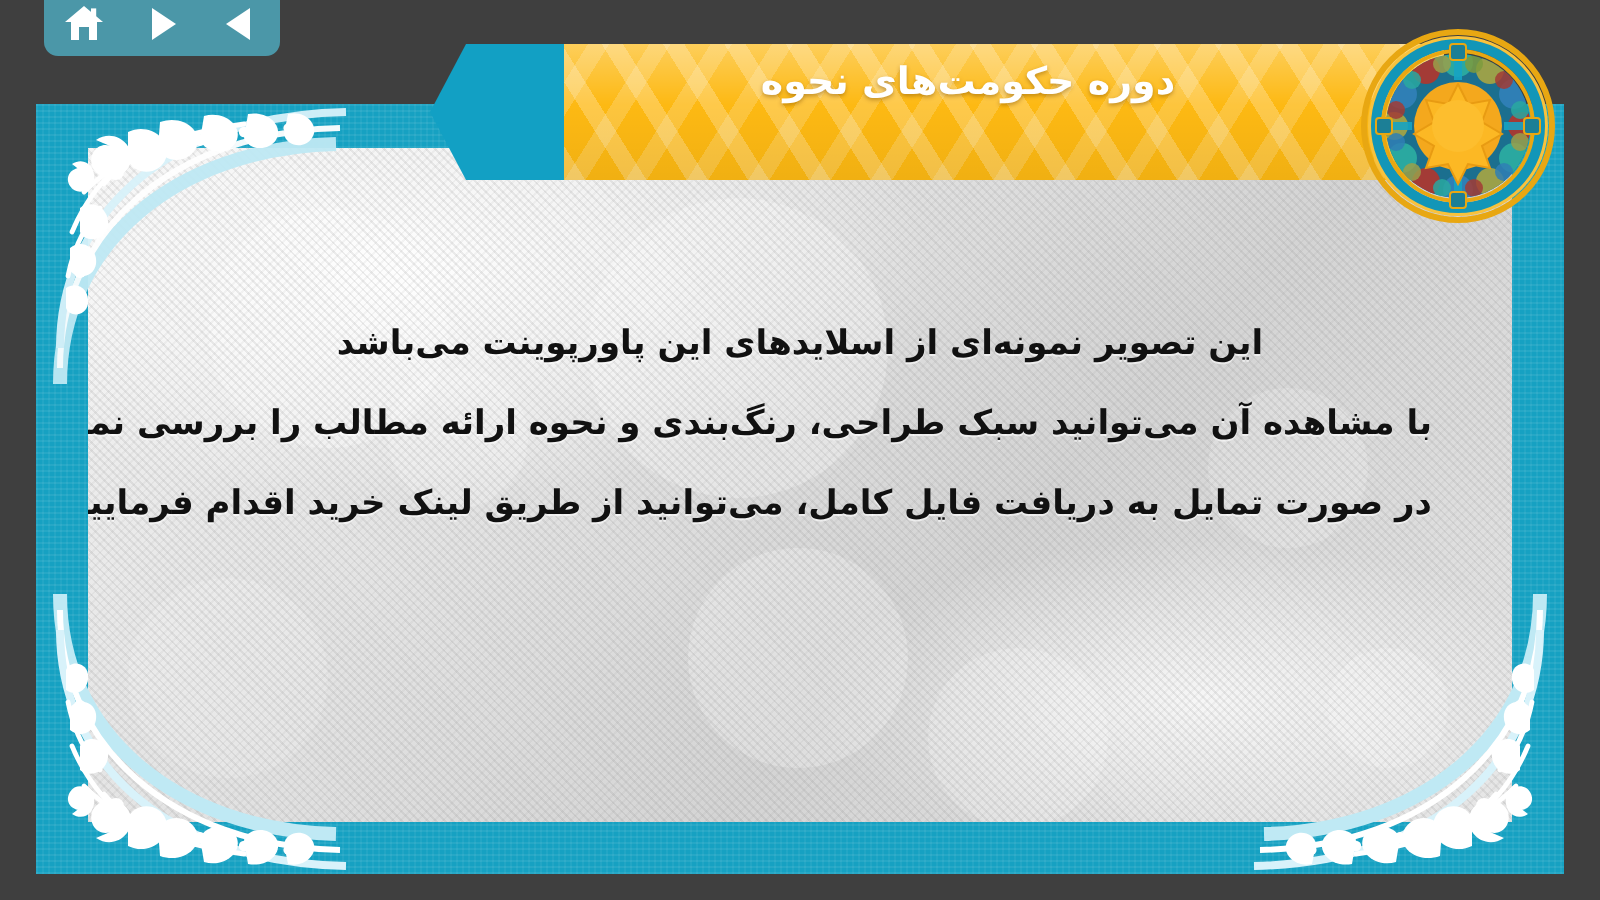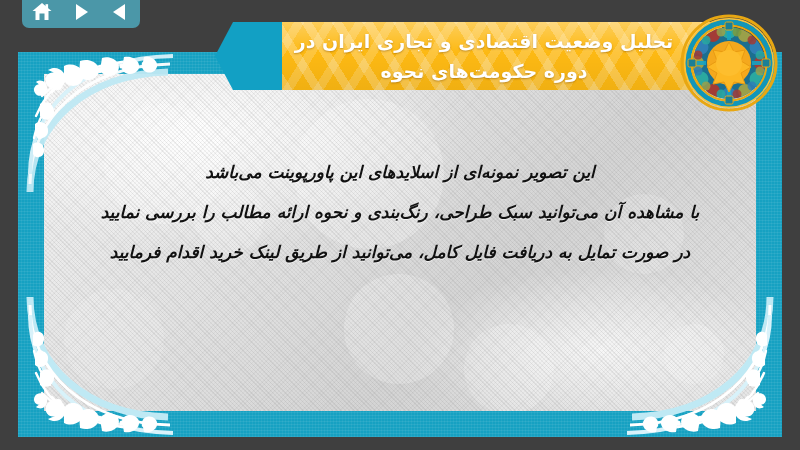--- a/index.html
+++ b/index.html
@@ -40,21 +40,20 @@
   }
 
   
   #panel{
     position:absolute;left:26px;top:22px;right:26px;bottom:26px;
     background:
       radial-gradient(ellipse 60% 55% at 22% 18%,rgba(255,255,255,.95),rgba(255,255,255,0) 62%),
       radial-gradient(ellipse 45% 40% at 78% 82%,rgba(255,255,255,.75),rgba(255,255,255,0) 60%),
       linear-gradient(135deg,#f3f3f3 0%,#e2e2e2 38%,#d4d4d4 62%,#e6e6e6 100%);
     overflow:hidden;
-    font-style:italic;
   }
   
   #panel:after{
     content:"";position:absolute;inset:0;
     background-image:
       repeating-linear-gradient(45deg,rgba(120,120,120,.13) 0 1px,transparent 1px 3px),
       repeating-linear-gradient(-45deg,rgba(120,120,120,.07) 0 1px,transparent 1px 3px);
     pointer-events:none;
   }
   
@@ -279,21 +278,20 @@
   <div id="pennant">
     <svg width="72" height="68" viewBox="0 0 72 68" aria-hidden="true">
       <polygon points="18,0 72,0 72,68 18,68 0,34" fill="#12a0c4"></polygon>
     </svg>
   </div>
 
   <div id="titlebar">
     <div class="pattern"></div>
     <div class="glow"></div>
     <div id="title-text">
-      <span>تحلیل وضعیت اقتصادی و تجاری ایران در</span>
       <span>دوره حکومت‌های نحوه</span>
     </div>
   </div>
 
   <div id="medallion">
     <svg width="98" height="98" viewBox="0 0 98 98" aria-hidden="true">
       <defs>
         <clipPath id="clipRing">
           <circle cx="49" cy="49" r="36"></circle>
         </clipPath>

